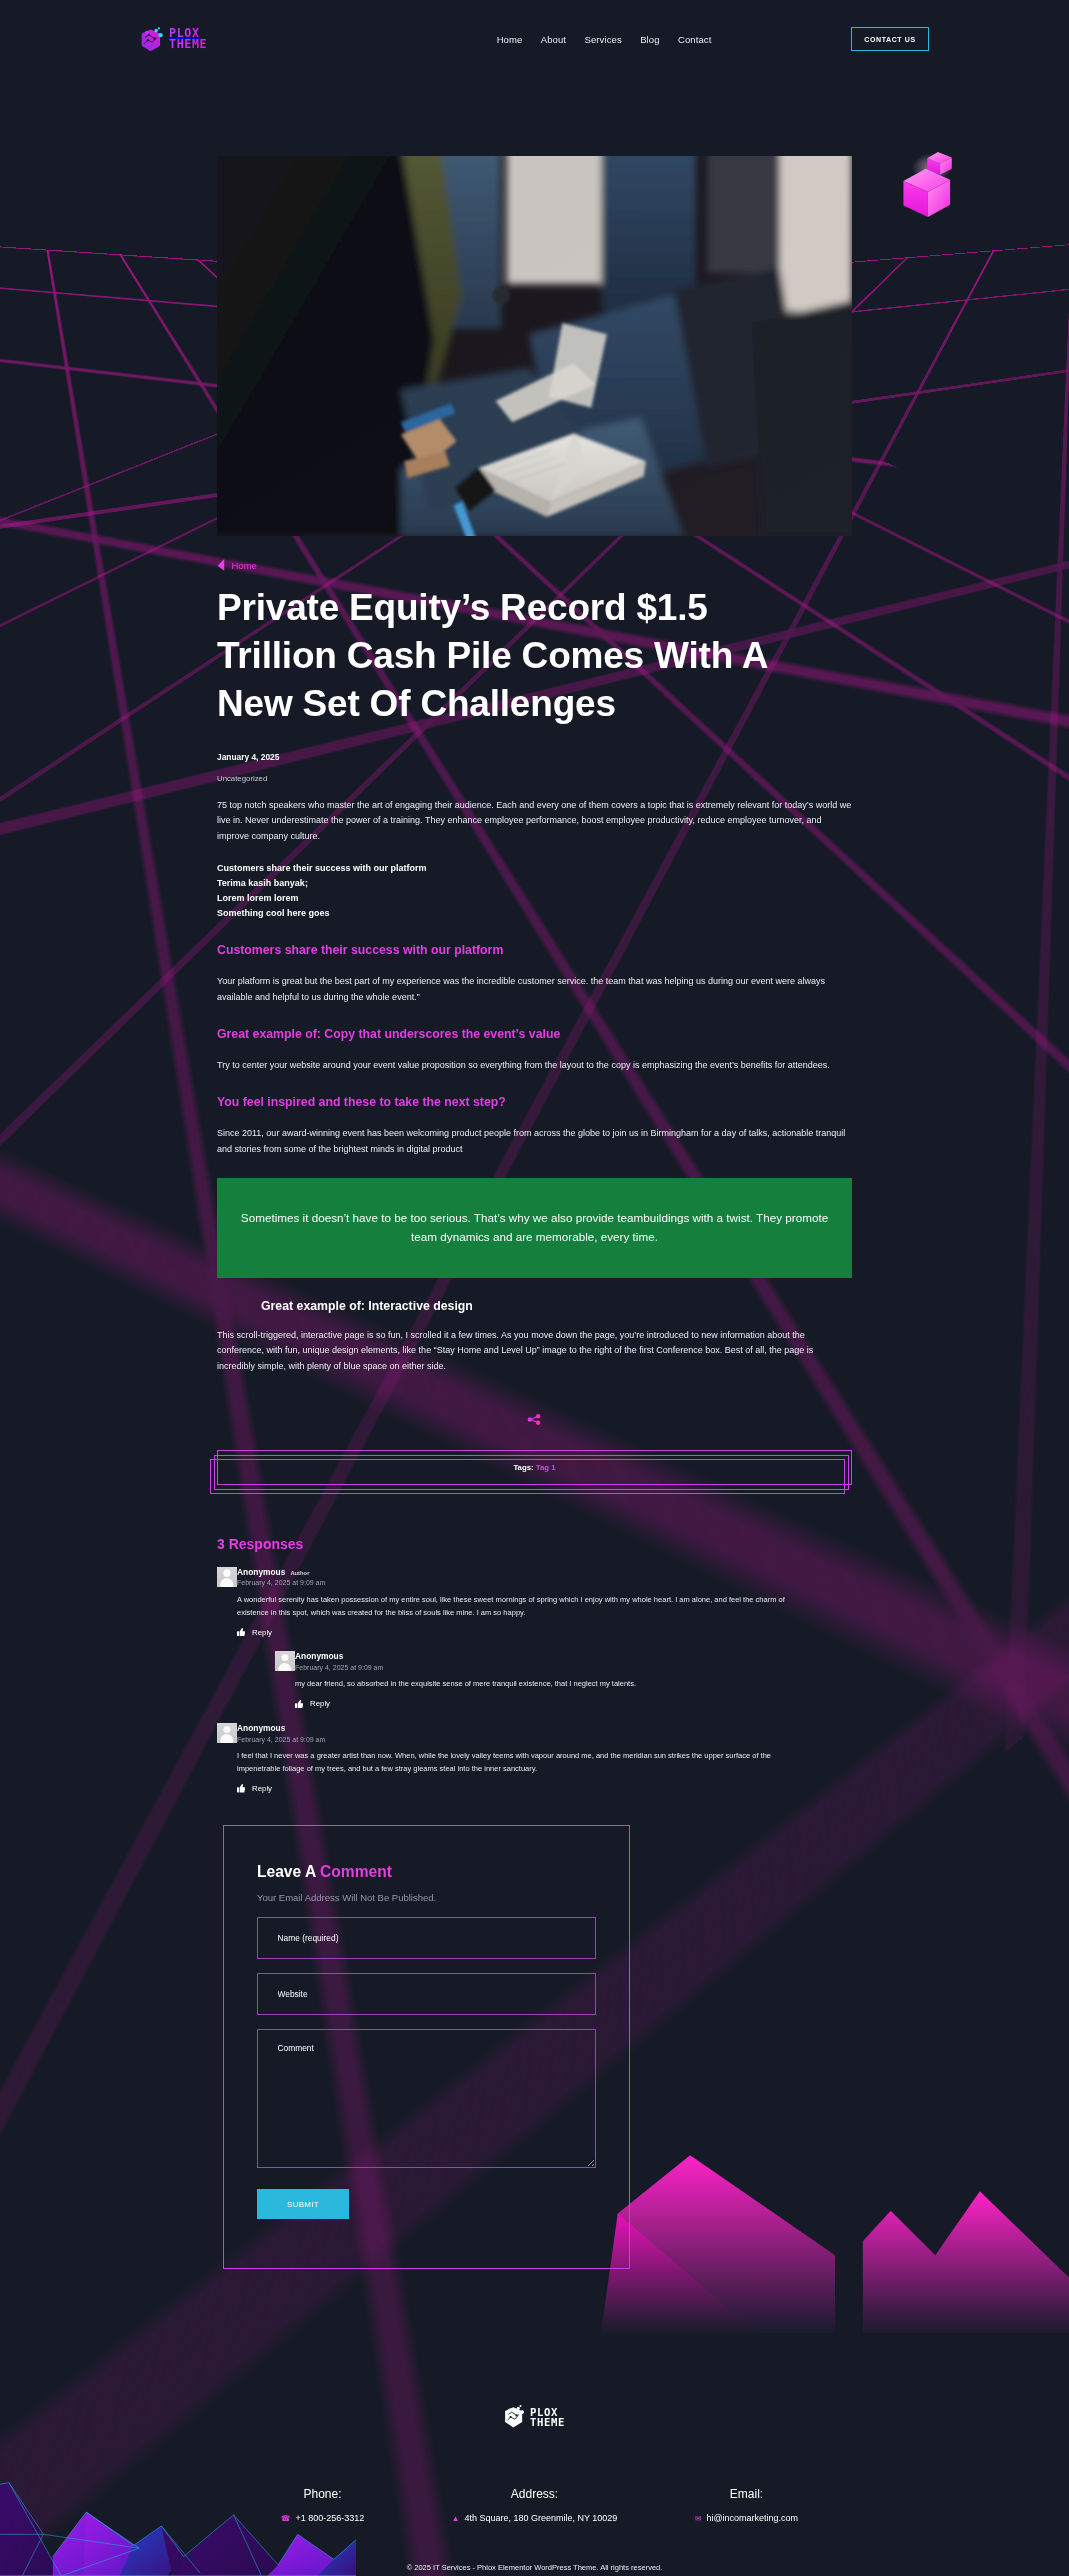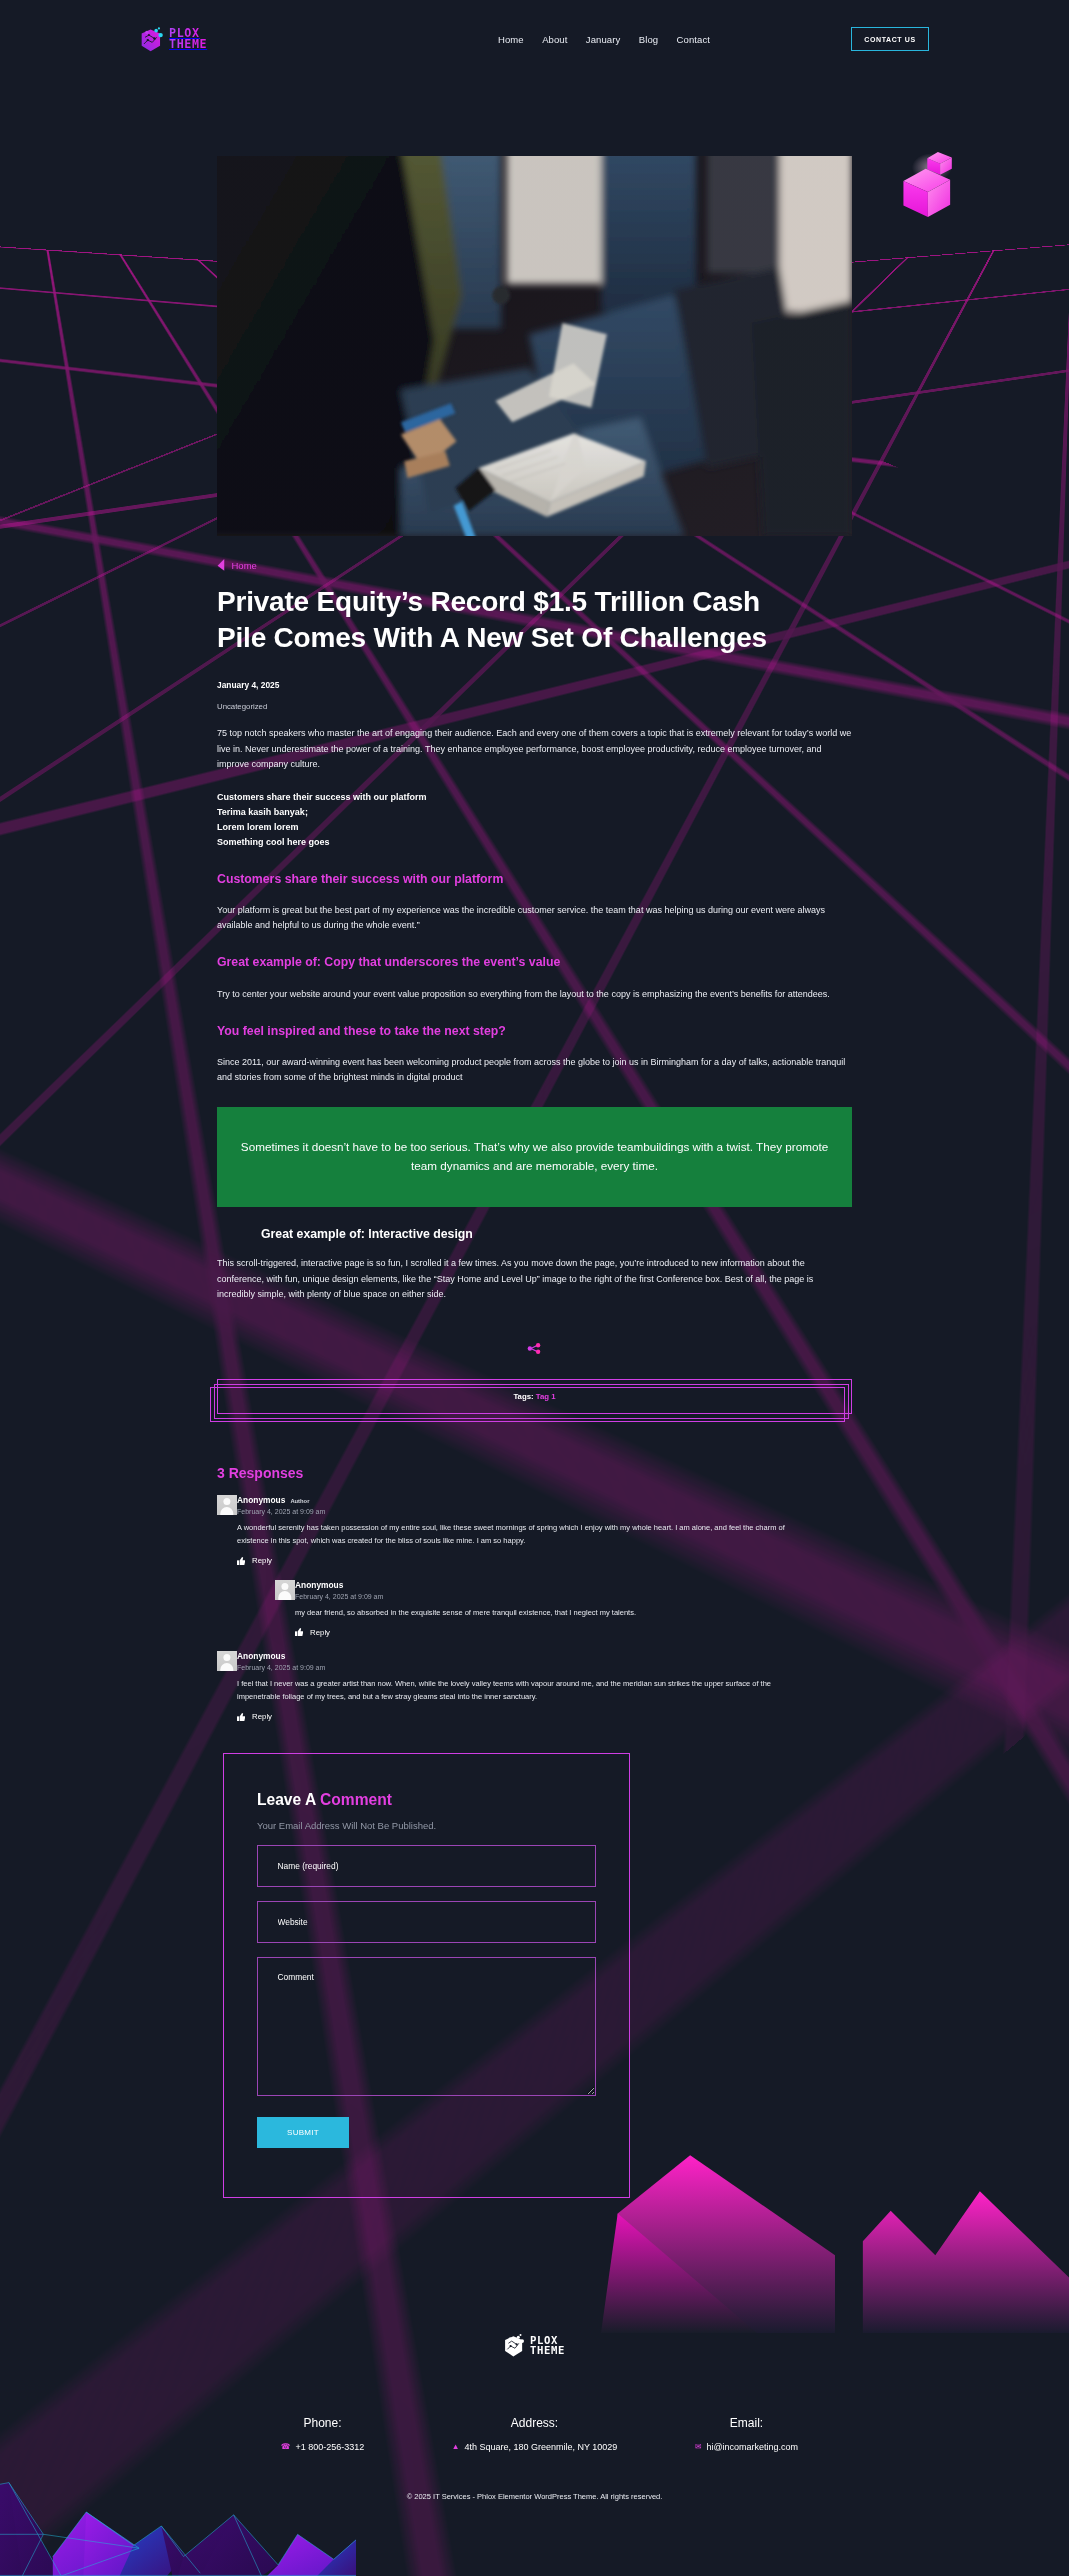--- a/index.html
+++ b/index.html
@@ -65,21 +65,21 @@
     position:relative; width:635px; height:380px; margin-top:78px;
     background:#0d1016; overflow:hidden;
   }
   .hero .ph { position:absolute; inset:0; }
 
   .breadcrumb { display:flex; align-items:center; gap:6.7px; margin-top:23.4px; }
   .bc-icon { width:7.8px; height:12.3px; }
   .bc-link { color:#e23fe0; font-size:9.5px; text-decoration:none; }
 
   h1.post-title {
-    font-size:28px; line-height:1.30; font-weight:800; letter-spacing:-0.2px;
+    font-size:37px; line-height:1.30; font-weight:800; letter-spacing:-0.2px;
     margin-top:12.3px; max-width:590px; color:#fff;
   }
 
   .post-date { font-size:8.4px; font-weight:700; color:#ffffff; margin-top:23.4px; }
   .post-cat  { font-size:7.8px; color:#c9ccd6; margin-top:12.3px; }
 
   .body-p { font-size:9px; line-height:1.72; color:#eceef4; margin-top:15px; }
   .body-strong-block { margin-top:16.7px; }
   .body-strong-block div { font-size:9px; font-weight:700; line-height:1.68; color:#fff; }
 
@@ -289,21 +289,21 @@
     </svg>
     <span class="brand-text">
       <span>PLOX</span>
       <span>THEME</span>
     </span>
   </a>
 
   <nav class="nav">
     <a href="#">Home</a>
     <a href="#">About</a>
-    <a href="#">January</a>
+    <a href="#">Services</a>
     <a href="#">Blog</a>
     <a href="#">Contact</a>
   </nav>
 
   <button class="cta-btn">CONTACT US</button>
 </header>
 
 <main class="wrap">
 
   <div class="hero">

